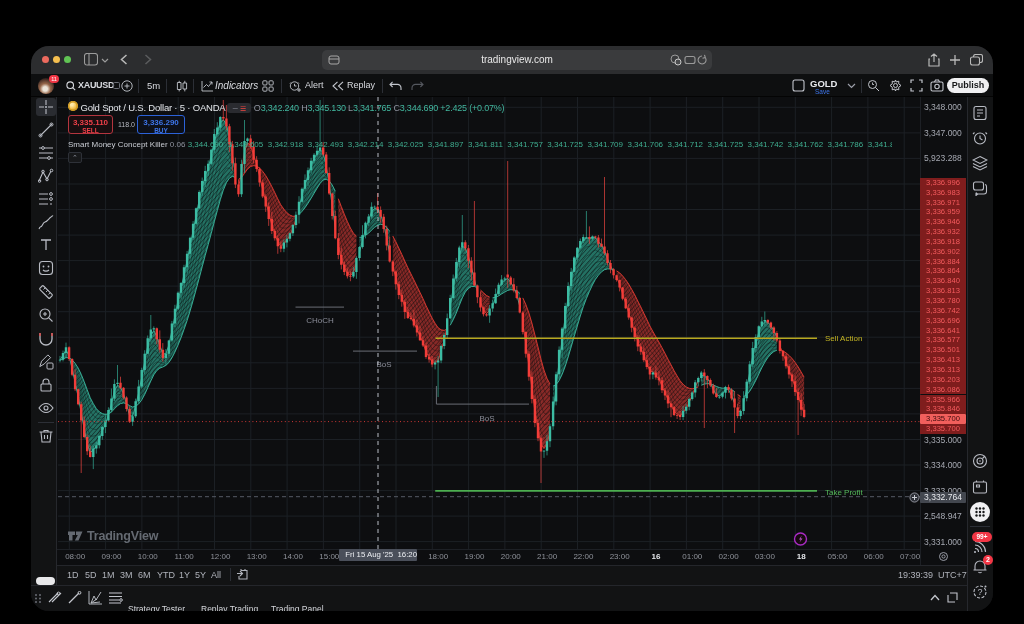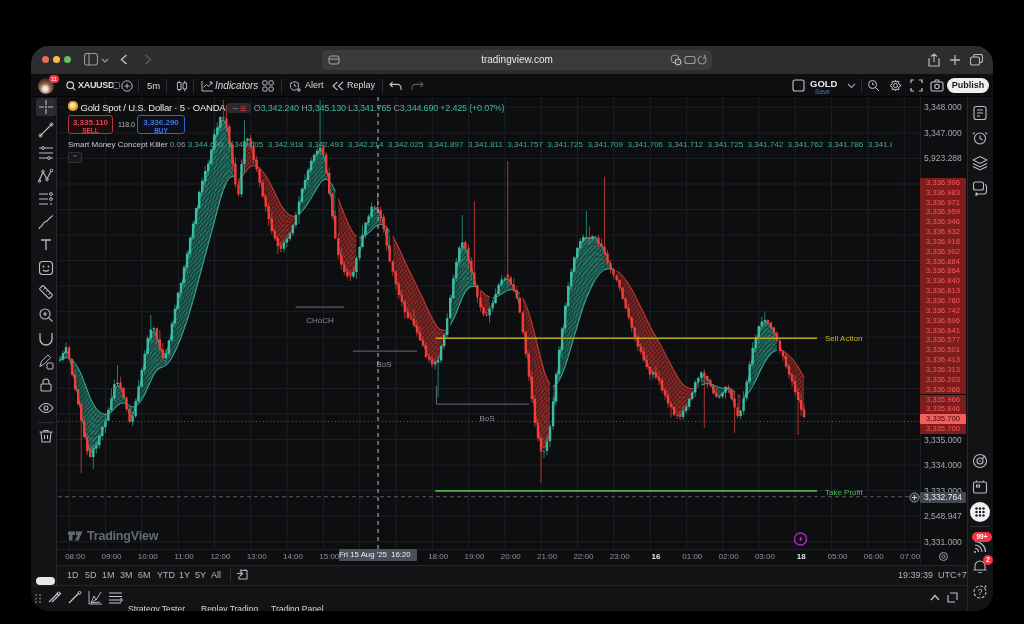--- a/index.html
+++ b/index.html
@@ -16,21 +16,21 @@
 .stratrow { left:0; top:539px; width:936px; height:26px; background:#121314; border-top:1px solid #24262b; }
 .rightrail { left:936px; top:51px; width:26px; height:514px; background:#121314; border-left:1px solid #26282d; }
 .tbtxt { top:34px; color:#d8dadf; font-size:11px; }
 .tbsep { top:33px; width:1px; height:14px; background:#2c2f36; }
 .pl { left:893px; color:#a6a9b2; font-size:8.5px; }
 .plr { left:889px; width:46px; height:9.85px; background:#7f1d1d; color:#f55b5e; font-size:7.6px; line-height:9.8px; text-align:center; }
 .plc { left:889px; width:46px; height:10px; background:#f25f5c; color:#3c0a0c; font-size:7.6px; line-height:10px; text-align:center; border-radius:1px; }
 .plg { left:889px; width:46px; height:11px; background:#43474f; color:#e8eaee; font-size:8.5px; line-height:11px; text-align:center; border-radius:1px; }
 .tl { top:505.5px; width:40px; text-align:center; color:#8f929a; font-size:8px; }
 .tlb { top:505.5px; width:40px; text-align:center; color:#e4e6ea; font-size:8px; font-weight:bold; }
-.tlbox { left:308px; top:502.5px; width:78px; height:12px; background:#4a4f5a; color:#eceef2; font-size:7.8px; line-height:12px; text-align:left; border-radius:1px; white-space:nowrap; }
+.tlbox { left:308px; top:502.5px; width:78px; height:12px; background:#4a4f5a; color:#eceef2; font-size:7.8px; line-height:12px; text-align:right; border-radius:1px; white-space:nowrap; }
 .rr { top:523.5px; color:#b0b3bb; font-size:9px; }
 .st { top:558px; color:#d5d7dc; font-size:8.5px; }
 .lgv { position:static; color:#42b79f; } .lggy { position:static; color:#9094a0; }
 svg text { font-family:"Liberation Sans", sans-serif; }
 </style></head><body>
 <div class="win">
 <div class="titlebar"></div>
 <div class="tvbar"></div>
 <div class="lefttool"></div>
 <div class="chartbg"></div>

